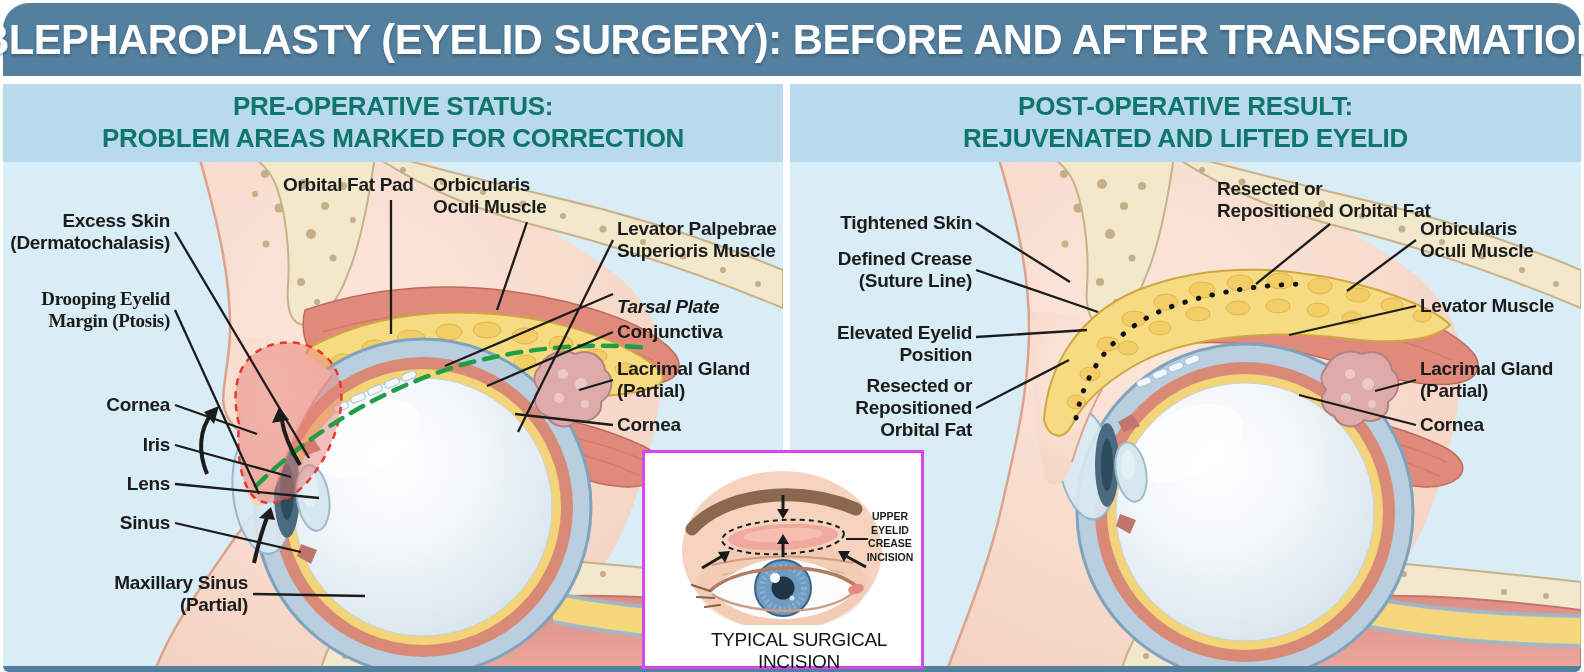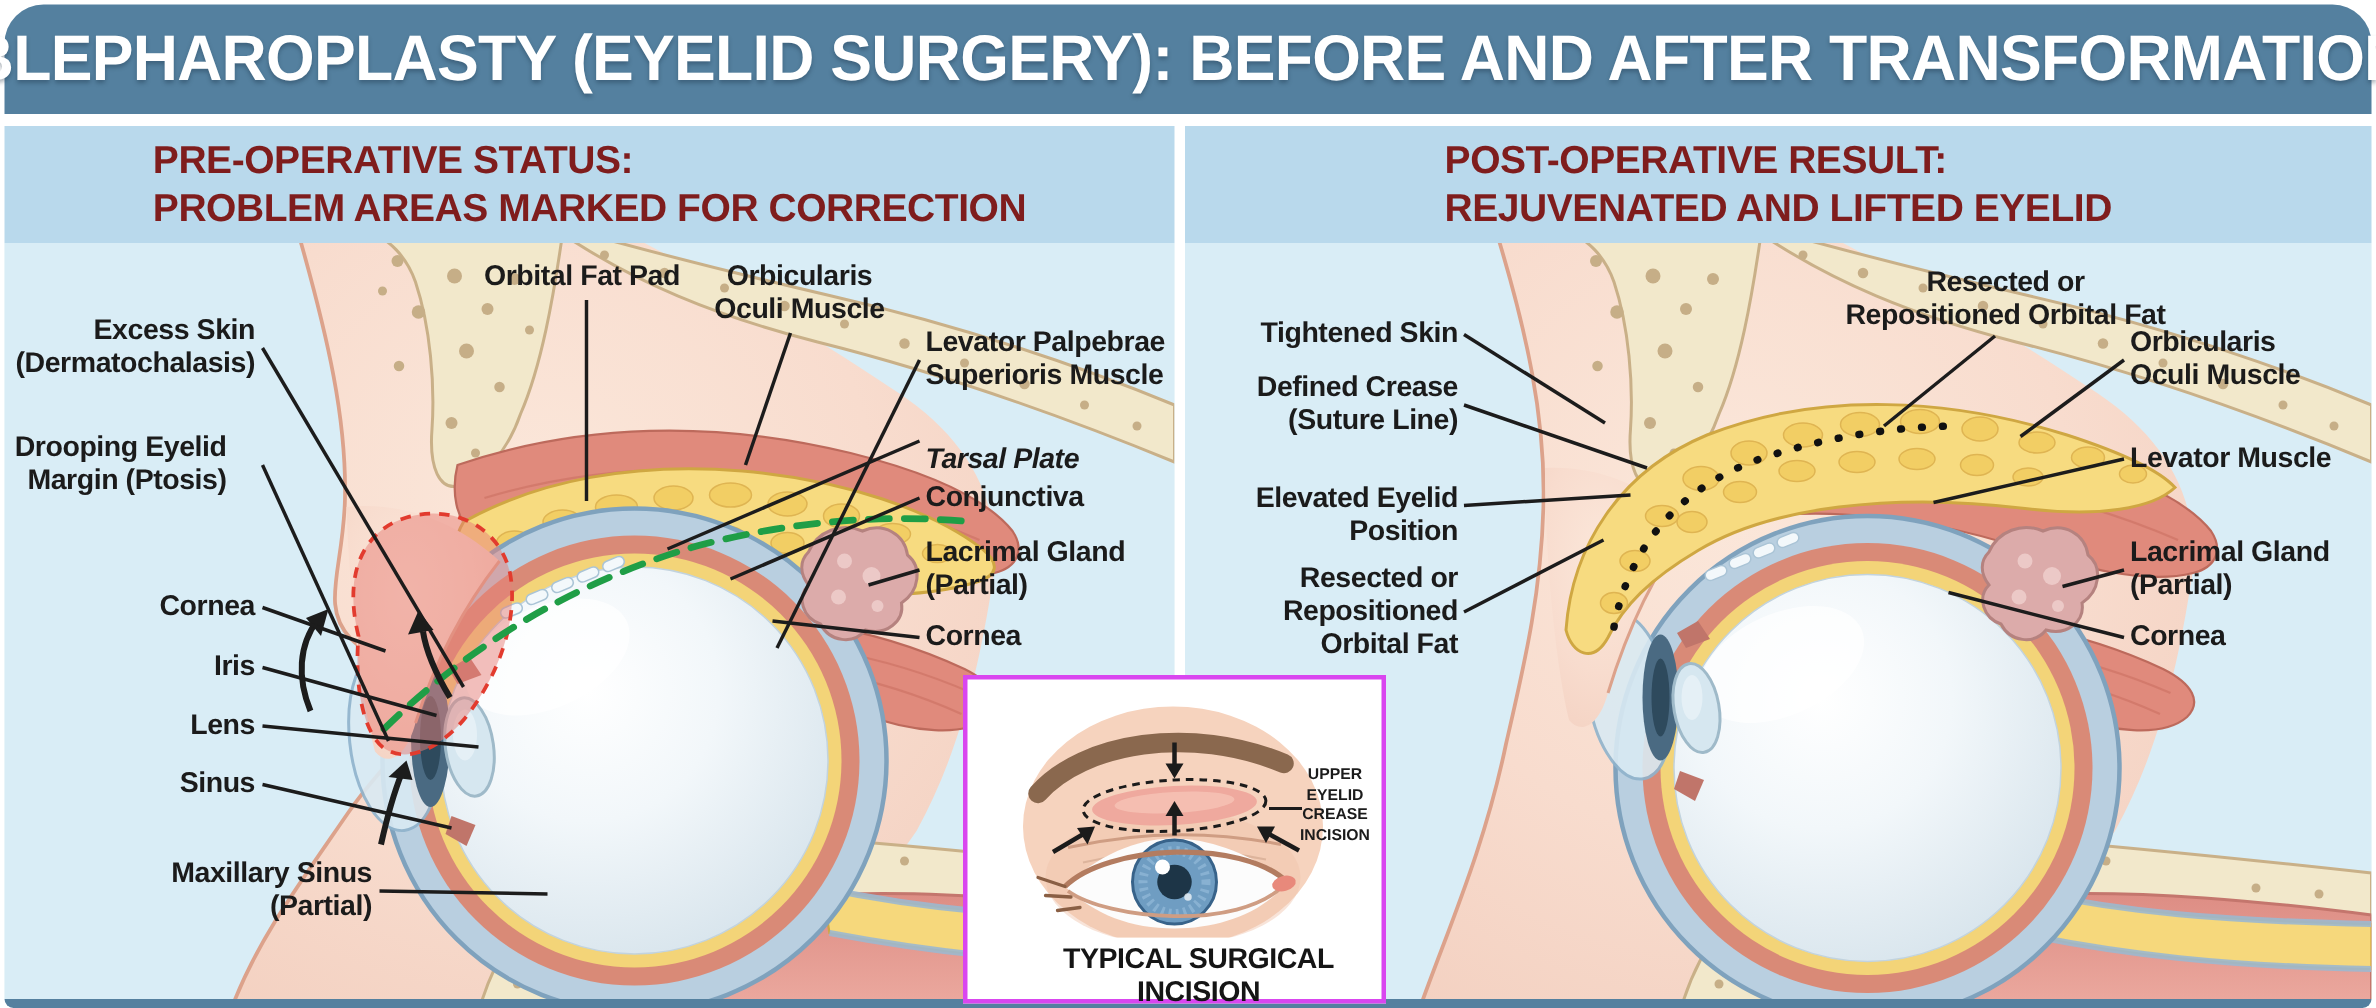--- a/index.html
+++ b/index.html
@@ -9,37 +9,37 @@
   .header { height:73px; background:#54809f; border-radius:26px 26px 0 0;
             display:flex; align-items:center; justify-content:center; }
   .header .title { color:#fff; font-size:43px; font-weight:700; letter-spacing:-0.5px;
                    white-space:nowrap; transform:scaleX(0.97);
                    text-shadow:0 2px 3px rgba(20,40,60,.35); }
   .panels { display:flex; gap:7px; margin-top:8px; height:582px; }
   .panel { display:flex; flex-direction:column; }
   .panel.left  { width:780px; }
   .panel.right { width:791px; }
   .panel-header { height:78px; background:#b9d9ec; display:flex; align-items:center; justify-content:center; }
-  .panel-header .ptitle { white-space:pre-line; font-size:26px; font-weight:700;
-                          line-height:1.22; color:#7f1d1d; letter-spacing:-0.3px; }
+  .panel-header .ptitle { white-space:pre-line; text-align:center; font-size:26px; font-weight:700;
+                          line-height:1.22; color:#0f766e; letter-spacing:-0.3px; }
   .panel-body { position:relative; flex:1; background:#d9edf6; overflow:hidden; }
   .panel-body > svg { position:absolute; left:0; top:0; }
   .lbl { position:absolute; white-space:pre-line; font-size:19px; font-weight:700; line-height:1.16;
          color:#1b1b1b; letter-spacing:-0.3px; }
   .lbl.r { text-align:right; }
-  .lbl.c { text-align:center; }
+  .lbl.c { }
   .footer { position:absolute; left:3px; right:3px; bottom:0; height:6px; background:#54809f;
             border-radius:0 0 14px 14px; }
   .inset { position:absolute; left:642px; top:450px; width:282px; height:219px; background:#fff;
            border:3px solid #d946ef; z-index:5; }
   .inset > svg { position:absolute; top:2px; left:1px; }
   .incision-lbl { position:absolute; left:216px; top:57px; width:58px; text-align:center;
                   font-size:10.5px; font-weight:700; line-height:1.3; color:#1b1b1b; white-space:pre-line; }
   .inset-caption { position:absolute; left:0; right:0; top:176px; text-align:center; font-size:19px;
-                   font-weight:700; color:#151515; letter-spacing:-0.3px;padding-left:32px; }
+                   font-weight:400; color:#151515; letter-spacing:-0.3px;padding-left:32px; }
   .leader { stroke:#1c1c1c; stroke-width:2.3; }
   .muscle-striation { stroke:#c96e5e; stroke-width:1.5; fill:none; opacity:.55; }
   .speck { fill:#c6ae87; }
 </style>
 </head>
 <body>
 
 <div class="card">
 
   <div class="header">
@@ -232,21 +232,21 @@
             <line x1="610" y1="218" x2="576" y2="228"></line>
             <line x1="610" y1="263" x2="512" y2="252"></line>
           </g>
         </svg>
 
         <div class="lbl c" style="left:280px; top:12px; width:210px;">Orbital Fat Pad</div>
         <div class="lbl c" style="left:430px; top:12px; width:200px;">Orbicularis
 Oculi Muscle</div>
         <div class="lbl r" style="right:613px; top:48px;">Excess Skin
 (Dermatochalasis)</div>
-        <div class="lbl r" style="right:632px; top:126px;">Drooping Eyelid
+        <div class="lbl r" style="right:613px; top:126px;font-family:Liberation Serif, serif;">Drooping Eyelid
 Margin (Ptosis)</div>
         <div class="lbl r" style="right:613px; top:232px;">Cornea</div>
         <div class="lbl r" style="right:613px; top:272px;">Iris</div>
         <div class="lbl r" style="right:613px; top:311px;">Lens</div>
         <div class="lbl r" style="right:613px; top:350px;">Sinus</div>
         <div class="lbl r" style="right:535px; top:410px;">Maxillary Sinus
 (Partial)</div>
         <div class="lbl" style="left:614px; top:56px;">Levator Palpebrae
 Superioris Muscle</div>
         <div class="lbl" style="left:614px; top:134px;font-style:italic;">Tarsal Plate</div>

